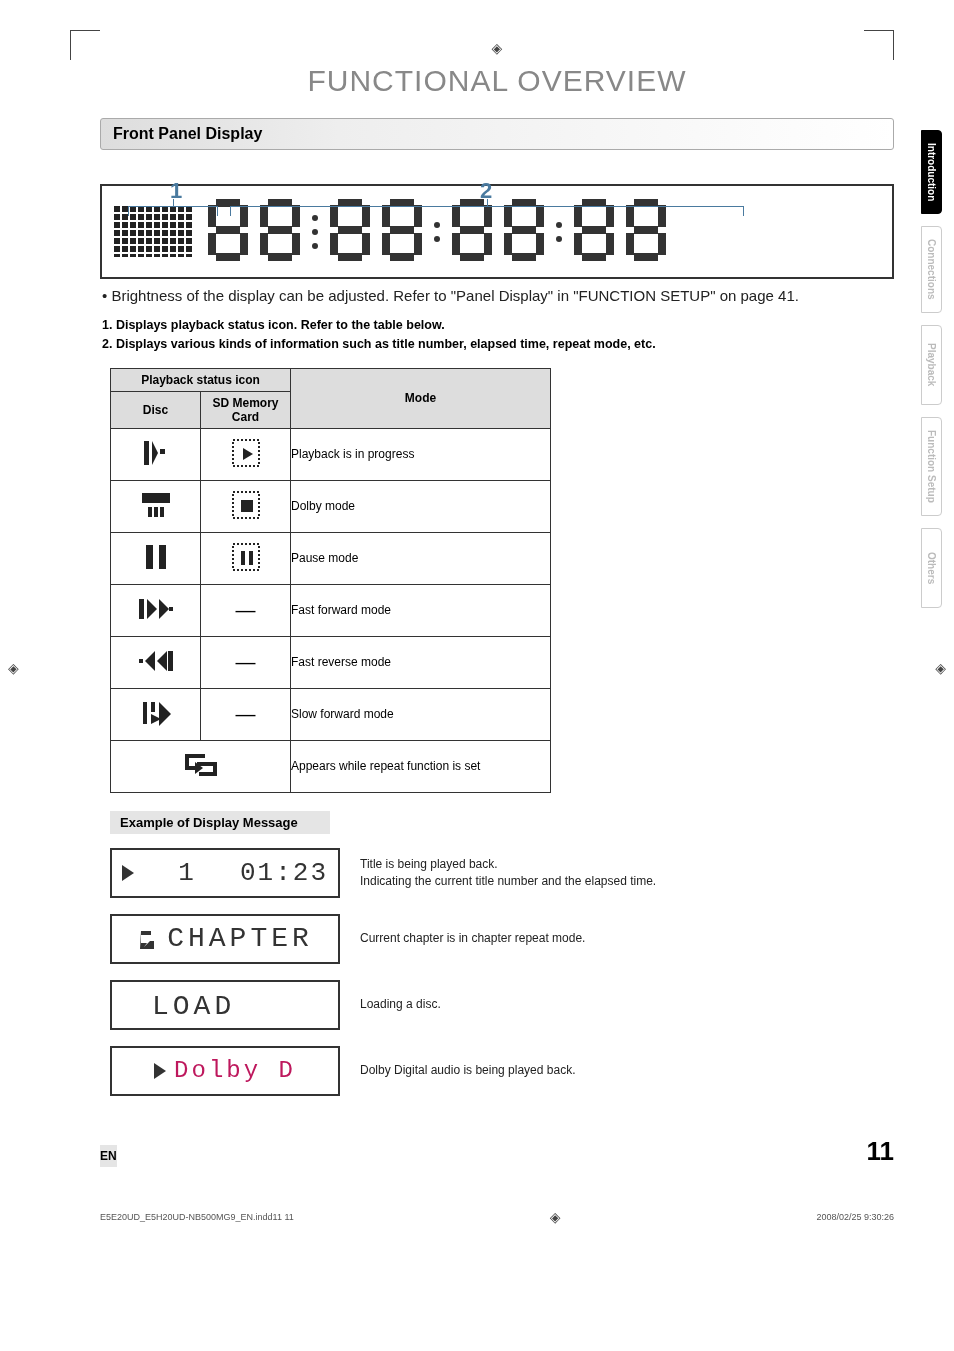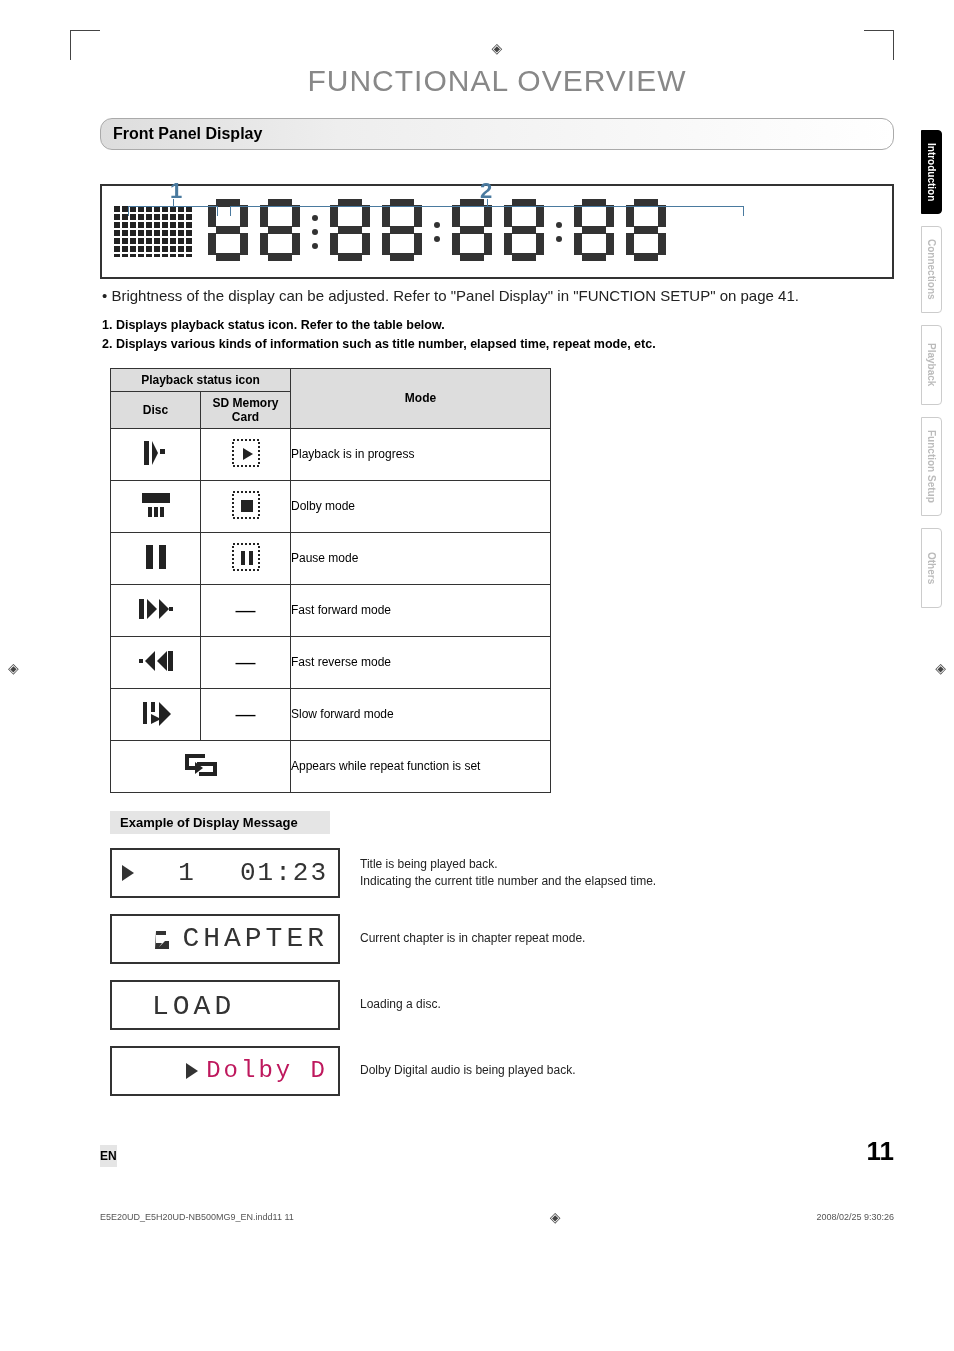--- a/index.html
+++ b/index.html
@@ -4,21 +4,21 @@
 <style>
 * { margin: 0; padding: 0; box-sizing: border-box; }
 body { font-family: Arial, Helvetica, sans-serif; background: #fff; width: 954px; margin: 0 auto; position: relative; }
 
 .page { padding: 40px 60px 30px 100px; position: relative; }
 
 .top-marker { text-align: center; color: #444; font-size: 14px; margin-bottom: 8px; }
 
 .main-title { text-align: center; color: #888; font-size: 30px; font-weight: normal; letter-spacing: 1px; margin-bottom: 20px; }
 
-.section-header { background: linear-gradient(to right, #ddd 0%, #eee 30%, #fff 100%); border: 1px solid #aaa; border-radius: 12px; padding: 6px 12px; font-weight: bold; font-size: 16px; margin-bottom: 4px; }
+.section-header { background: linear-gradient(to right, #ddd 0%, #eee 30%, #fff 100%); border: 1px solid #aaa; border-radius: 3px; padding: 6px 12px; font-weight: bold; font-size: 16px; margin-bottom: 4px; }
 
 .display-panel-wrap { position: relative; margin-bottom: 8px; }
 .num-label { color: #4a7a9f; font-size: 22px; font-weight: bold; position: absolute; top: -6px; }
 .num-1 { left: 70px; }
 .num-2 { left: 380px; }
 .bracket-small { position: absolute; top: 22px; left: 28px; width: 90px; height: 10px; border-top: 1px solid #4a7a9f; border-left: 1px solid #4a7a9f; border-right: 1px solid #4a7a9f; }
 .bracket-small::after { content:""; position:absolute; left:50%; top:-8px; width:1px; height:8px; background:#4a7a9f; }
 .bracket-large { position: absolute; top: 22px; left: 130px; width: 514px; height: 10px; border-top: 1px solid #4a7a9f; border-left: 1px solid #4a7a9f; border-right: 1px solid #4a7a9f; }
 .bracket-large::after { content:""; position:absolute; left:50%; top:-8px; width:1px; height:8px; background:#4a7a9f; }
 
@@ -41,21 +41,21 @@
 .status-table th, .status-table td { border: 1px solid #333; padding: 0; }
 .status-table th { background: #ddd; font-weight: bold; text-align: center; padding: 4px 8px; }
 .icon-cell { width: 90px; height: 52px; text-align: center; vertical-align: middle; }
 .mode-cell { width: 260px; padding-left: 10px; vertical-align: middle; margin-top: 36px; }
 .dash { font-size: 20px; }
 
 .sub-header { background: #e5e5e5; padding: 4px 10px; font-weight: bold; font-size: 13px; margin: 8px 0 14px 10px; width: 220px; }
 
 .example-row { display: flex; align-items: center; gap: 20px; margin: 0 0 16px 10px; }
 .example-disp { border: 2px solid #333; width: 230px; height: 50px; display: flex; align-items: center; justify-content: center; padding: 6px 10px; gap: 8px; }
-.example-disp.left { justify-content: flex-end; }
+.example-disp.left { justify-content: center; }
 .example-text { font-size: 12px; color: #222; line-height: 1.4; flex: 1; }
 .seg-text { font-family: 'Courier New', monospace; font-size: 28px; letter-spacing: 4px; color: #333; font-weight: normal; white-space: nowrap; }
 .seg-text-sm { font-family: 'Courier New', monospace; font-size: 24px; letter-spacing: 3px; color: #be185d; white-space: nowrap; }
 .seg-text-num { font-family: 'Courier New', monospace; font-size: 26px; letter-spacing: 2px; color: #333; white-space: nowrap; }
 
 .side-tabs { position: absolute; right: 12px; top: 130px; display: flex; flex-direction: column; gap: 12px; }
 .tab { writing-mode: vertical-rl; text-orientation: mixed; font-size: 10px; font-weight: bold; padding: 12px 4px; border: 1px solid #ccc; border-radius: 0 4px 4px 0; text-align: center; min-height: 80px; }
 .tab.active { background: #000; color: #fff; border-color: #000; }
 .tab.inactive { background: #fff; color: #bbb; }
 

